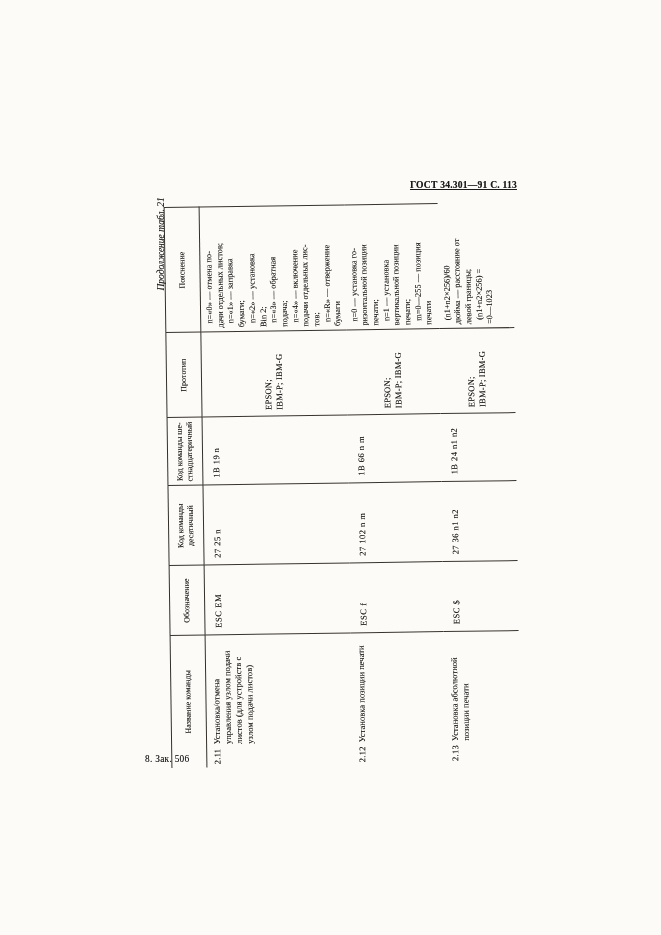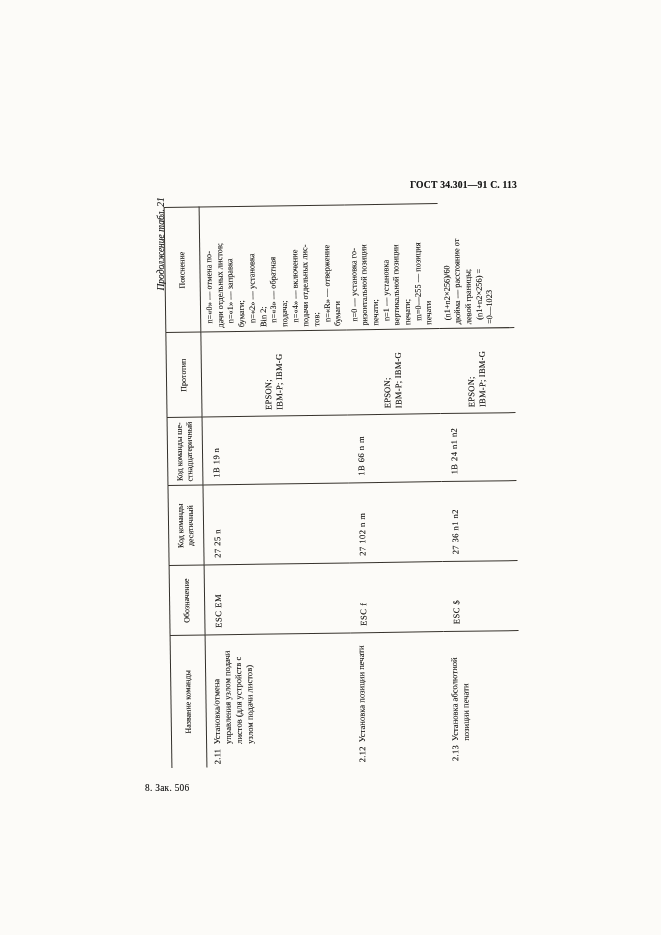--- a/index.html
+++ b/index.html
@@ -10,20 +10,21 @@
   }
   .page{
     position:relative;width:661px;height:935px;overflow:hidden;
     background:#fcfbf8;color:#1b1b1b;
   }
   
   .page-header{
     position:absolute;left:410px;top:179px;width:130px;
     font-size:9.6px;font-weight:bold;letter-spacing:.2px;white-space:nowrap;
     text-shadow:0 0 .4px rgba(25,25,25,.6);
+    text-decoration:underline;
   }
   
   .table-caption{
     position:absolute;left:114px;top:236px;width:96px;height:13px;
     transform:rotate(-90deg);
     font-style:italic;font-size:9.5px;white-space:nowrap;
     text-shadow:0 0 .4px rgba(25,25,25,.5);
   }
   
   .table-rotator{
@@ -53,21 +54,21 @@
   .name-wrap{display:flex;align-items:flex-start;}
   .row-num{flex:0 0 20px;letter-spacing:.2px;}
   .row-name{flex:1 1 auto;max-width:100px;}
   td.c-desig{padding:8px 0 0 7px;font-size:8.6px;letter-spacing:.5px;white-space:pre;}
   td.c-code{padding:8px 0 0 7px;font-size:8.6px;letter-spacing:.4px;white-space:pre;}
   td.c-proto{vertical-align:middle;padding:0 0 0 6px;font-size:8.6px;line-height:11.5px;white-space:pre-line;letter-spacing:.2px;}
   td.c-expl{padding:4px 1px 0 4px;font-size:8.4px;line-height:10.7px;}
   .expl-line{white-space:pre;}
   
   .signature{
-    position:absolute;left:145px;top:783px;
+    position:absolute;left:145px;top:754px;
     font-size:9.3px;letter-spacing:.3px;white-space:nowrap;
     text-shadow:0 0 .4px rgba(25,25,25,.55);
   }
 </style>
 </head>
 <body>
 
 <div class="page">
 
   <div class="page-header">ГОСТ 34.301—91 С. 113</div>

